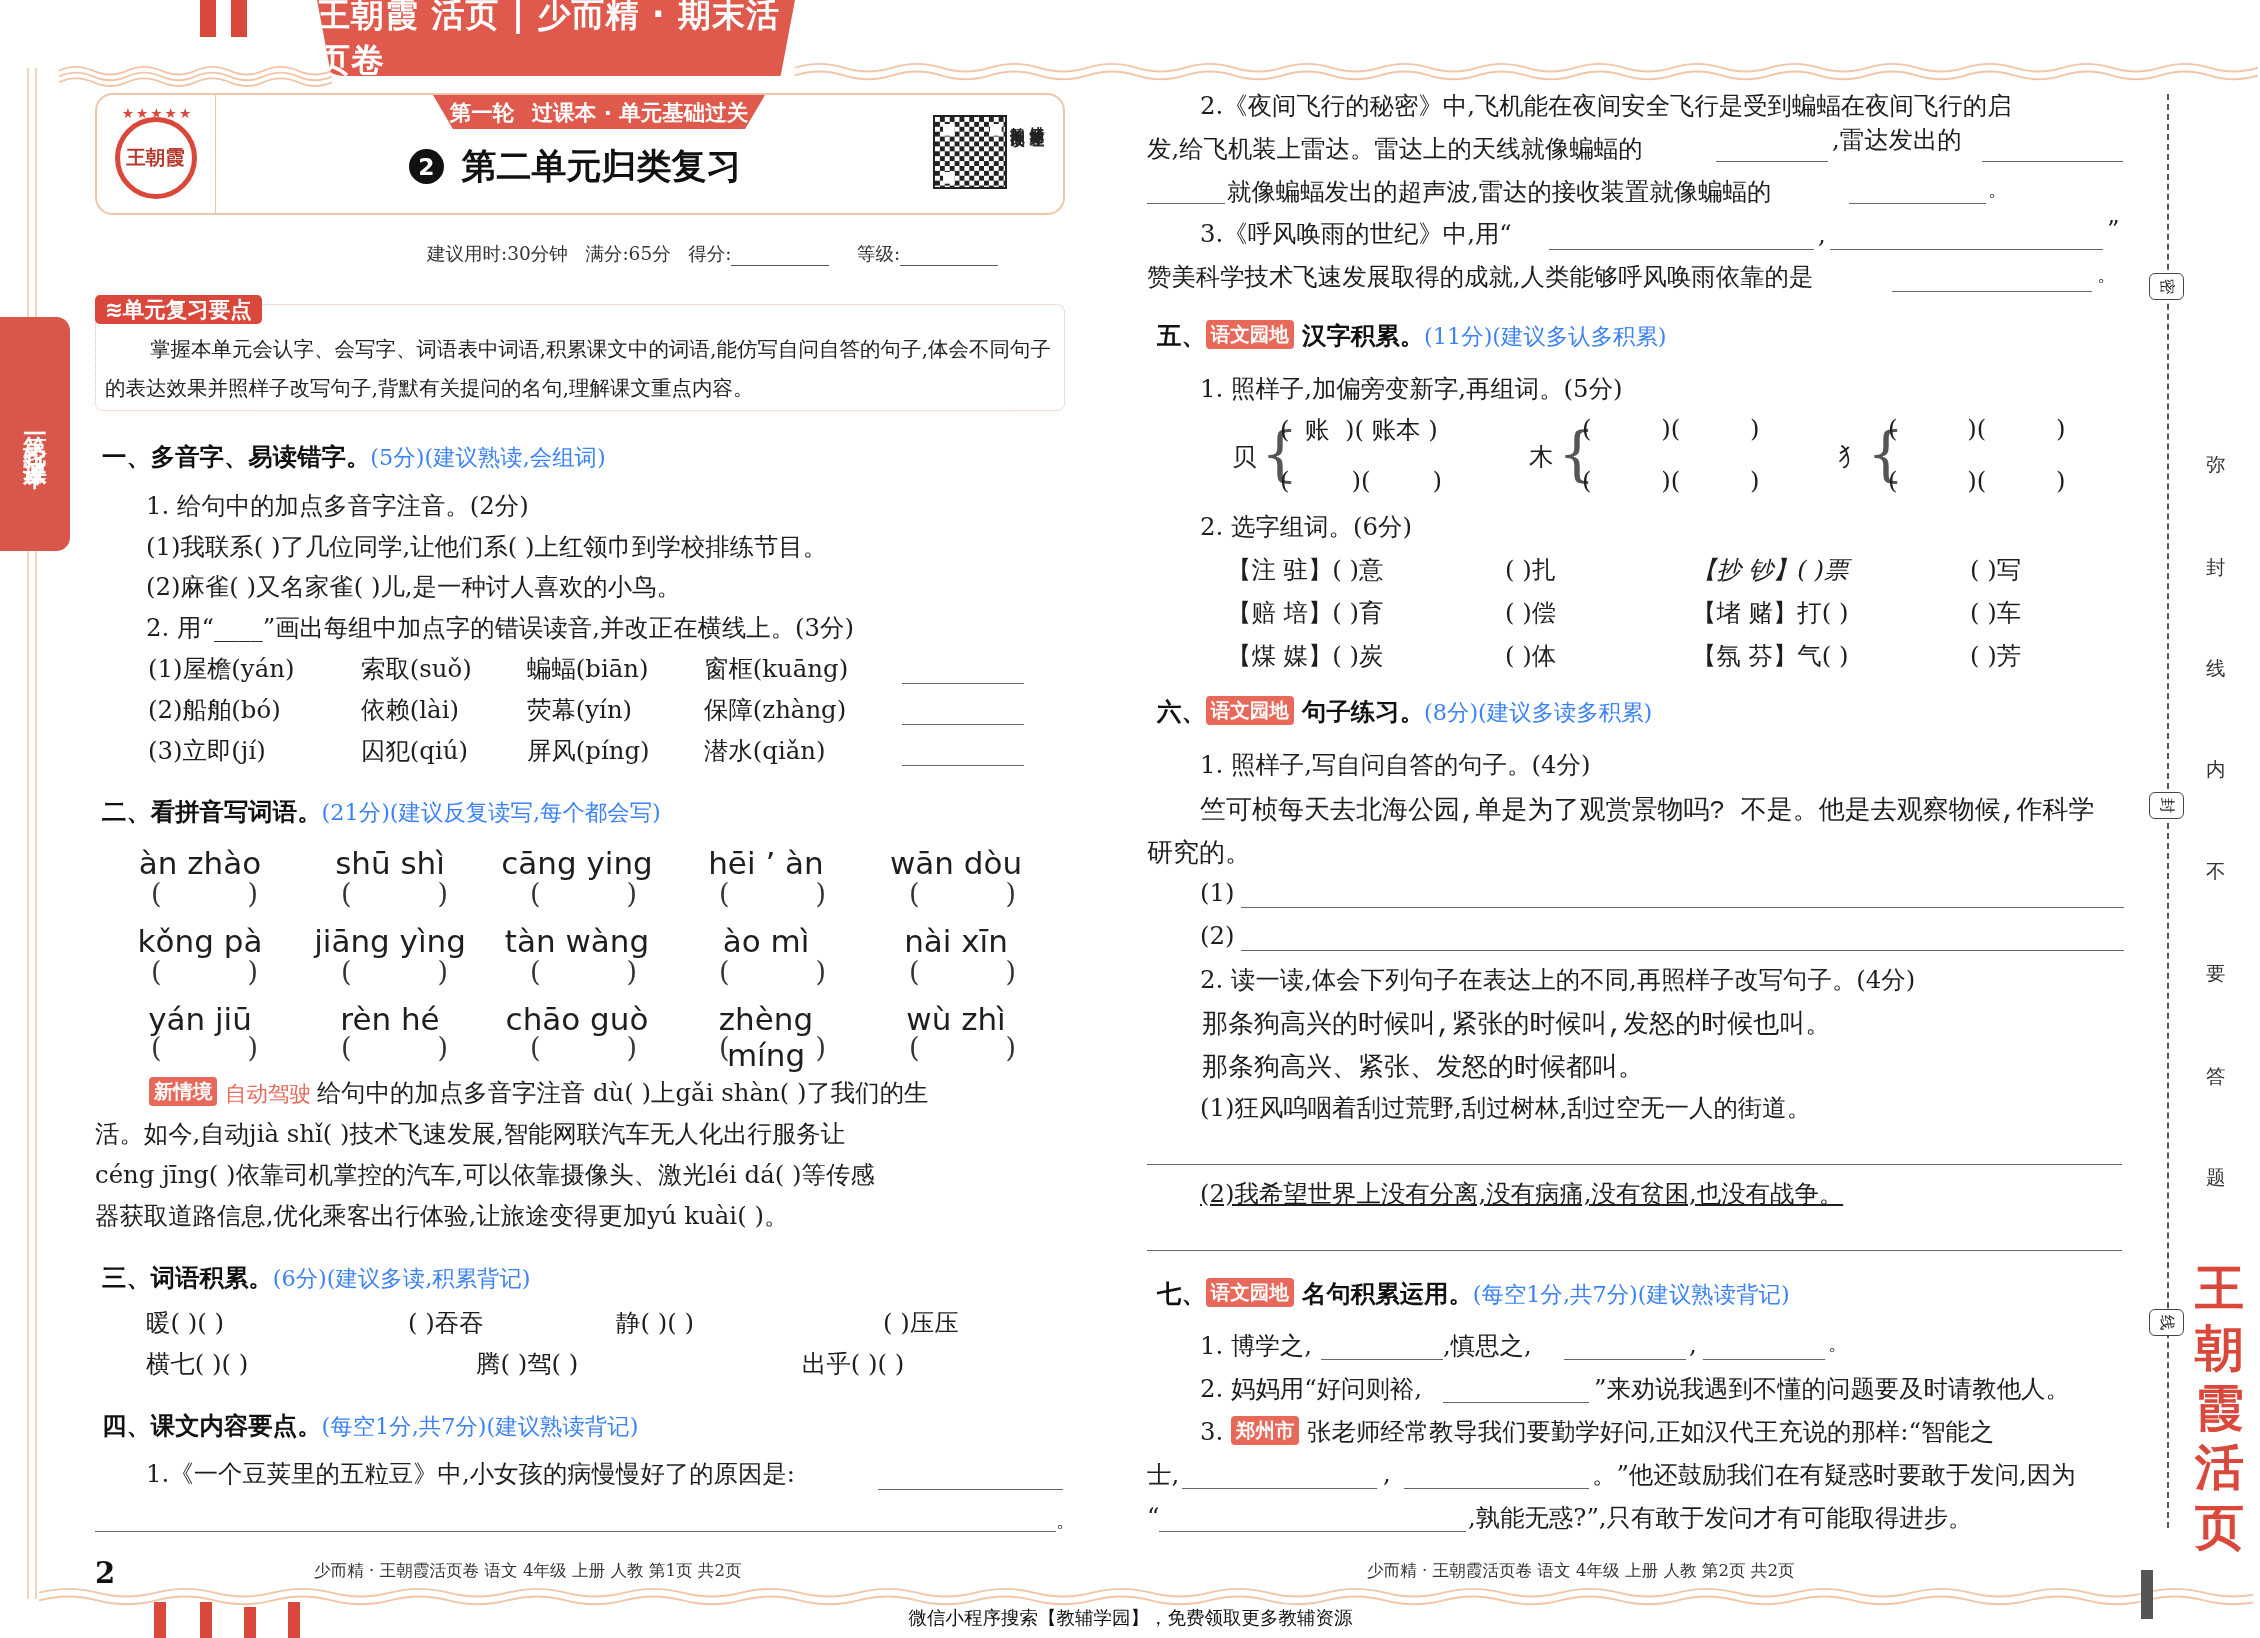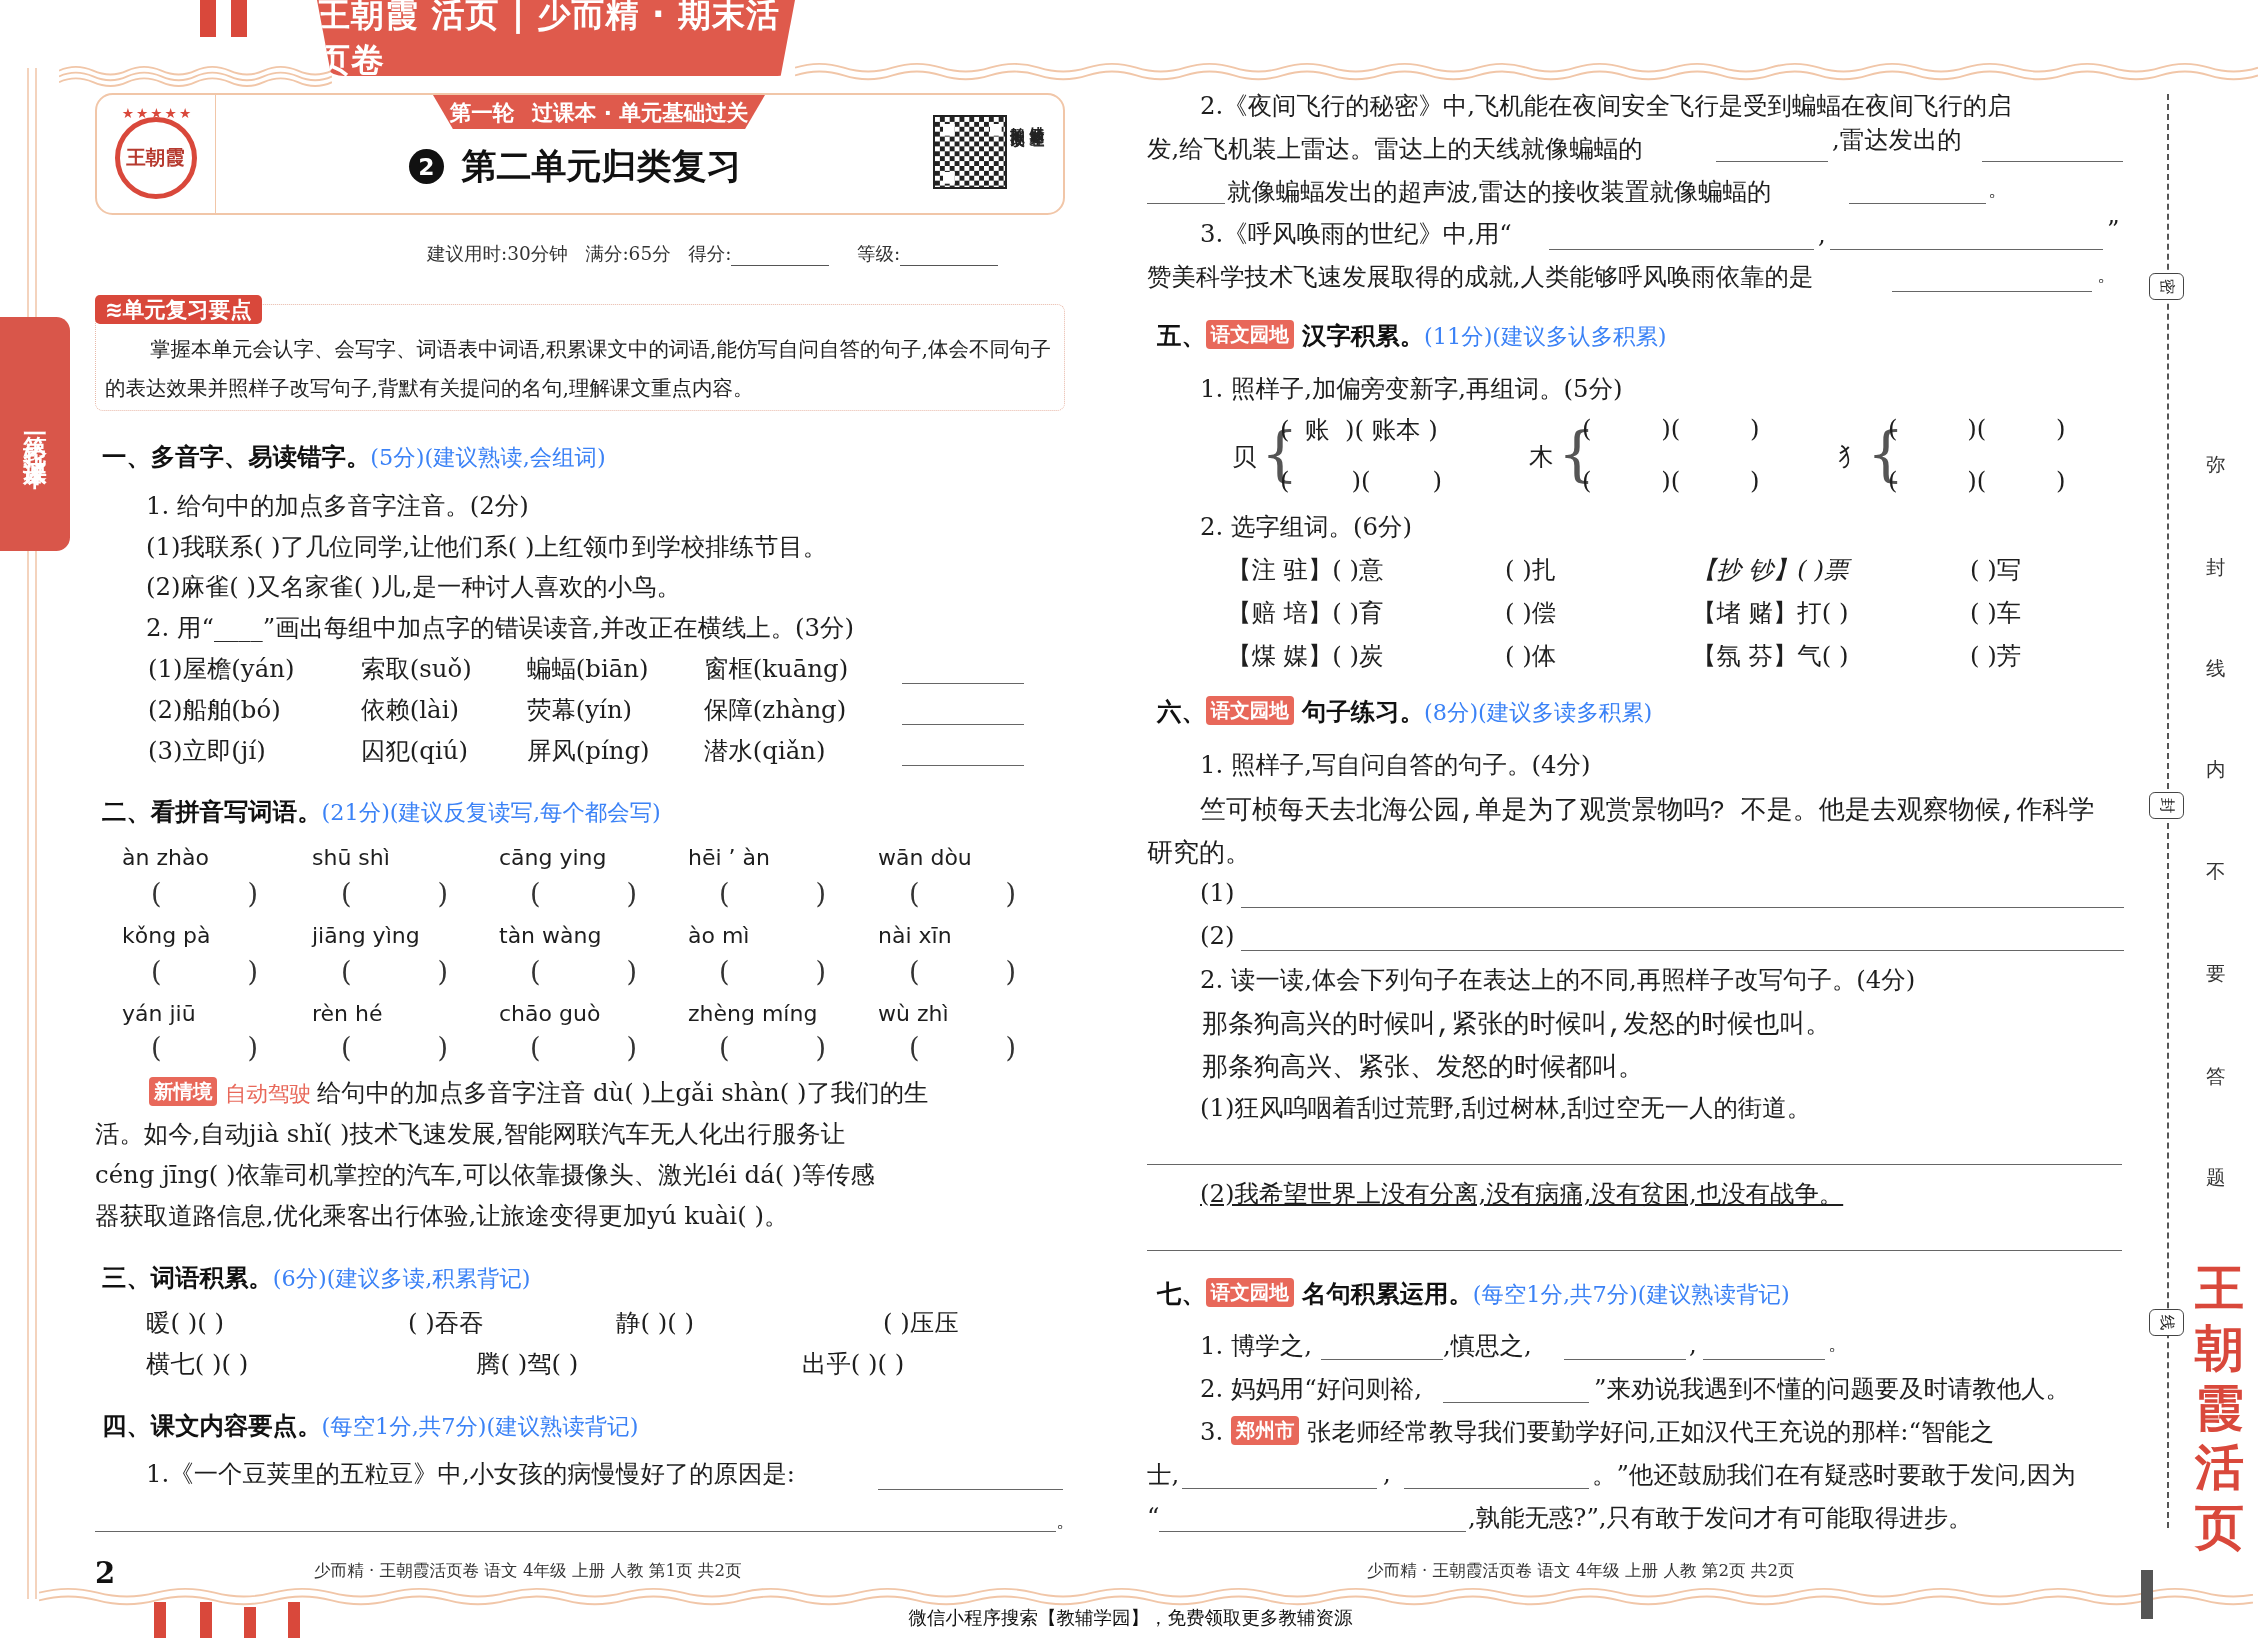--- a/index.html
+++ b/index.html
@@ -105,21 +105,21 @@
 
   .sec-title { position: absolute; font-size: 24.4px; font-weight: bold; color: #111; white-space: nowrap;}
   .sec-title .note { font-weight: normal; font-size: 22.4px; color: #3b82f6; }
   .badge-inline {
     display: inline-block; background: #e8685a; color: #fff; font-size: 19.5px; font-weight: bold;
     padding: 1px 4.9px; border-radius: 3.9px; vertical-align: 2.9px;
   }
   .line { position: absolute; font-size: 24.4px; color: #1e1e1e; white-space: nowrap; }
   .line.kai { font-family: Liberation Mono, monospace; font-size: 26px; }
   .uline { position: absolute; height: 0; border-bottom: 1.5px solid #666; }
-  .py-cell { position: absolute; width: 156px; font-size: 22px; }
+  .py-cell { position: absolute; width: 156px; text-align: center; font-size: 31px; }
   .paren-pair { position: absolute; width: 107px; display: flex; justify-content: space-between; font-size: 27px; color: #333;}
 
   .footer { position: absolute; font-size: 16.6px; color: #333; white-space: nowrap; }
   .page-num { position: absolute; font-size: 29px; font-weight: bold; color: #111; }
 
   .fold-line { position: absolute; left: 2167px; top: 94px; height: 1434px; border-left: 2px dashed #555; }
   .seal { position: absolute; left: 2153px; width: 27px; height: 35px; border: 1.5px solid #444; border-radius: 5.9px; background: #fff;
     font-size: 15.6px; display: flex; align-items: center; justify-content: center; transform: rotate(90deg); }
   .warn-text { position: absolute; left: 2206px; font-size: 19.5px; color: #333; }
   .brand-vert { position: absolute; left: 2194px; top: 1258px; width: 51px; color: #d9483b;

